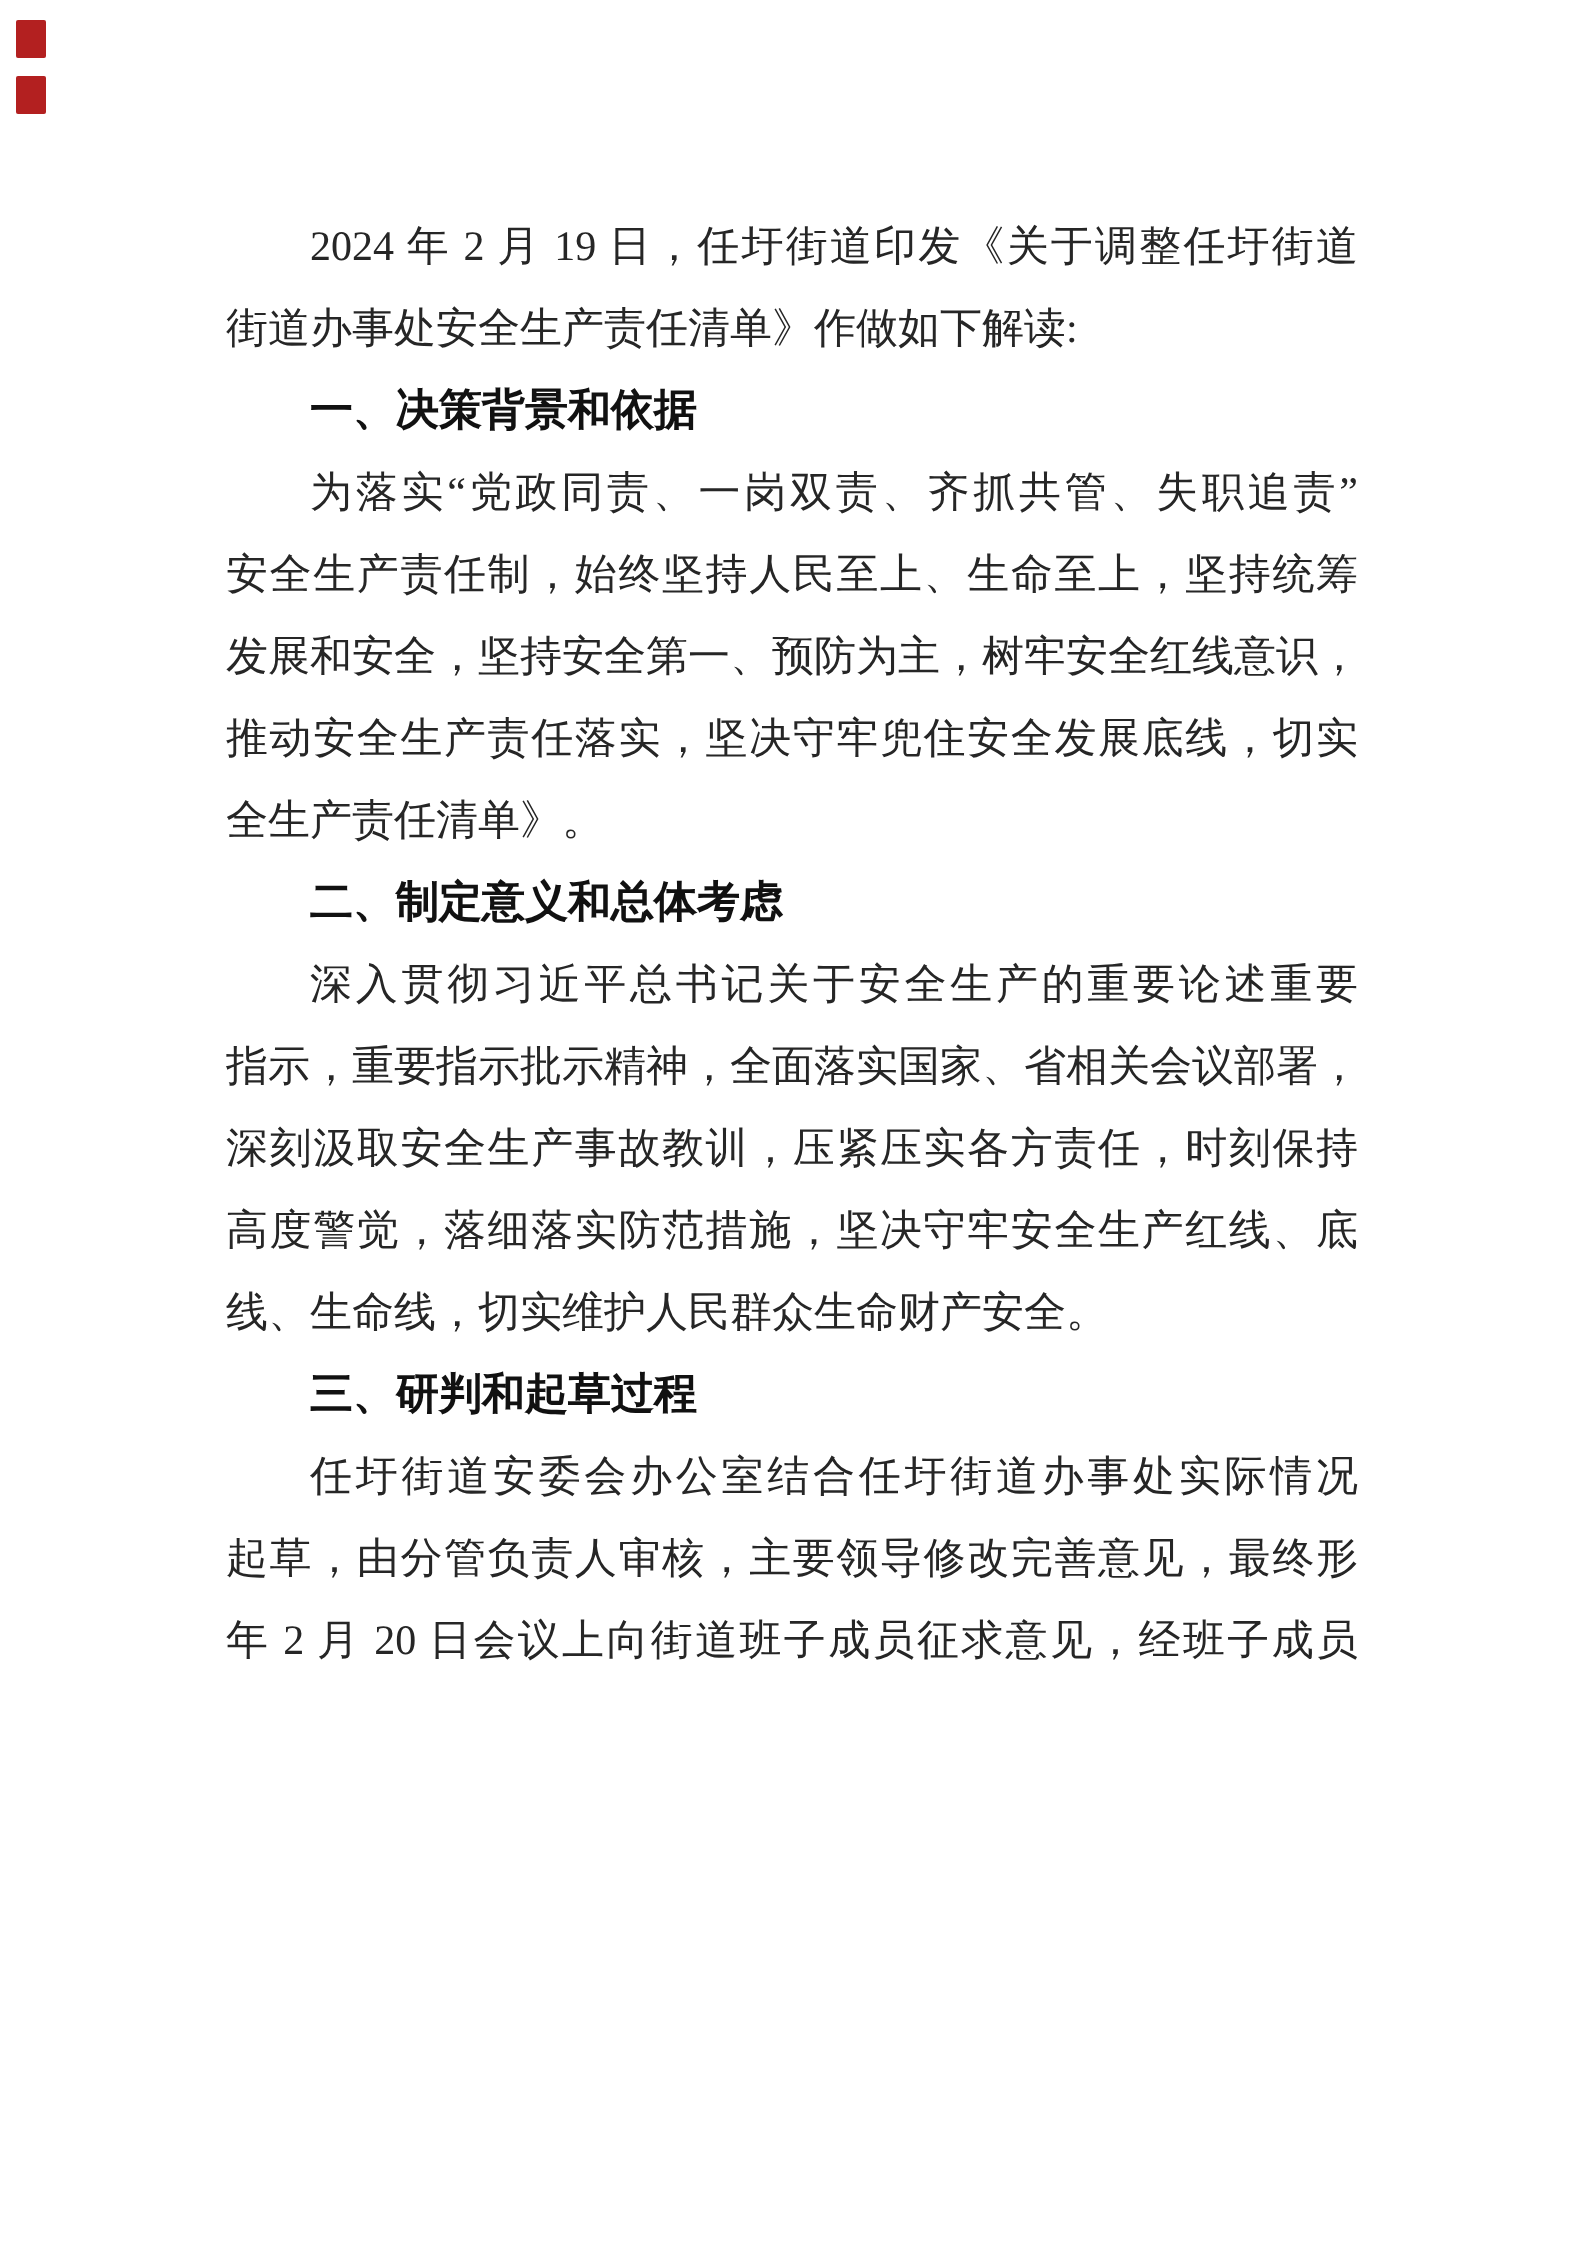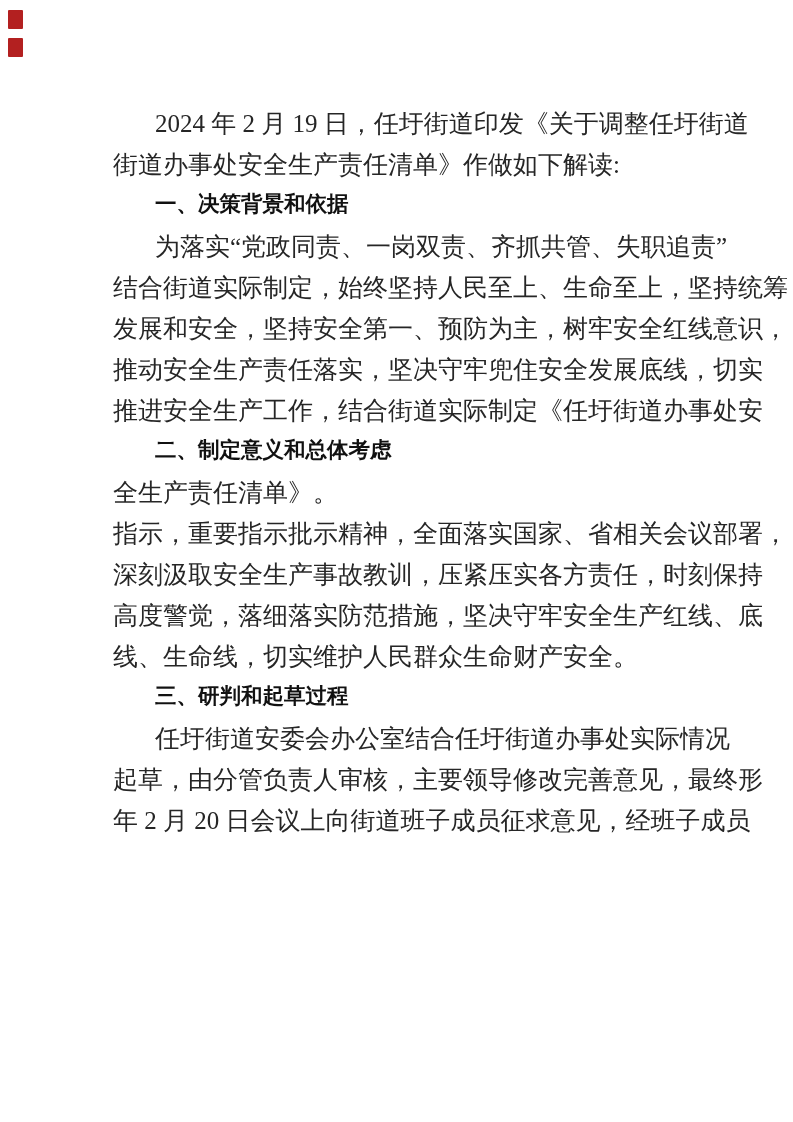--- a/index.html
+++ b/index.html
@@ -20,63 +20,63 @@
   }
   .doc {
     position: absolute;
     left: 113px;
     top: 103px;
     width: 566px;
   }
   .line {
     height: 41px;
     line-height: 41px;
-    font-size: 25px;
+    font-size: 21px;
     color: #262626;
     font-family: "Liberation Serif", "DejaVu Serif", serif;
     text-align: justify;
     text-align-last: justify;
     white-space: nowrap;
     overflow: visible;
   }
   .line.pend {
     text-align: right;
     text-align-last: left;
   }
   .line.indent {
     text-indent: 42px;
   }
   .line.heading-line {
-    font-family: Liberation Mono, monospace;
+    font-family: Liberation Sans, sans-serif;
     font-weight: 700;
     font-size: 21.5px;
     color: #111111;
     text-align: left;
     text-align-last: left;
   }
 </style>
 </head>
 <body>
 
 <div class="page">
   <div id="corner-marks">
       <div class="corner-mark" style="left: 8px; top: 10px; width: 15px; height: 19px; background: rgb(179, 32, 32);"></div>
       <div class="corner-mark" style="left: 8px; top: 38px; width: 15px; height: 19px; background: rgb(179, 32, 32);"></div>
     </div>
   <div class="doc" id="doc-content">
       <div class="line indent">2024 年 2 月 19 日，任圩街道印发《关于调整任圩街道</div>
       <div class="line pend">街道办事处安全生产责任清单》作做如下解读:</div>
       <div class="line heading-line indent pend">一、决策背景和依据</div>
       <div class="line indent">为落实“党政同责、一岗双责、齐抓共管、失职追责”</div>
-      <div class="line">结合街道实际制定，始终坚持人民至上、生命至上，坚持统筹</div>
+      <div class="line">安全生产责任制，始终坚持人民至上、生命至上，坚持统筹</div>
       <div class="line">发展和安全，坚持安全第一、预防为主，树牢安全红线意识，</div>
       <div class="line">推动安全生产责任落实，坚决守牢兜住安全发展底线，切实</div>
-      <div class="line">推进安全生产工作，结合街道实际制定《任圩街道办事处安</div>
+      <div class="line pend">全生产责任清单》。</div>
       <div class="line heading-line indent pend">二、制定意义和总体考虑</div>
-      <div class="line pend">全生产责任清单》。</div>
+      <div class="line indent">深入贯彻习近平总书记关于安全生产的重要论述重要</div>
       <div class="line">指示，重要指示批示精神，全面落实国家、省相关会议部署，</div>
       <div class="line">深刻汲取安全生产事故教训，压紧压实各方责任，时刻保持</div>
       <div class="line">高度警觉，落细落实防范措施，坚决守牢安全生产红线、底</div>
       <div class="line pend">线、生命线，切实维护人民群众生命财产安全。</div>
       <div class="line heading-line indent pend">三、研判和起草过程</div>
       <div class="line indent">任圩街道安委会办公室结合任圩街道办事处实际情况</div>
       <div class="line">起草，由分管负责人审核，主要领导修改完善意见，最终形</div>
       <div class="line">年 2 月 20 日会议上向街道班子成员征求意见，经班子成员</div>
     </div>
 </div>

